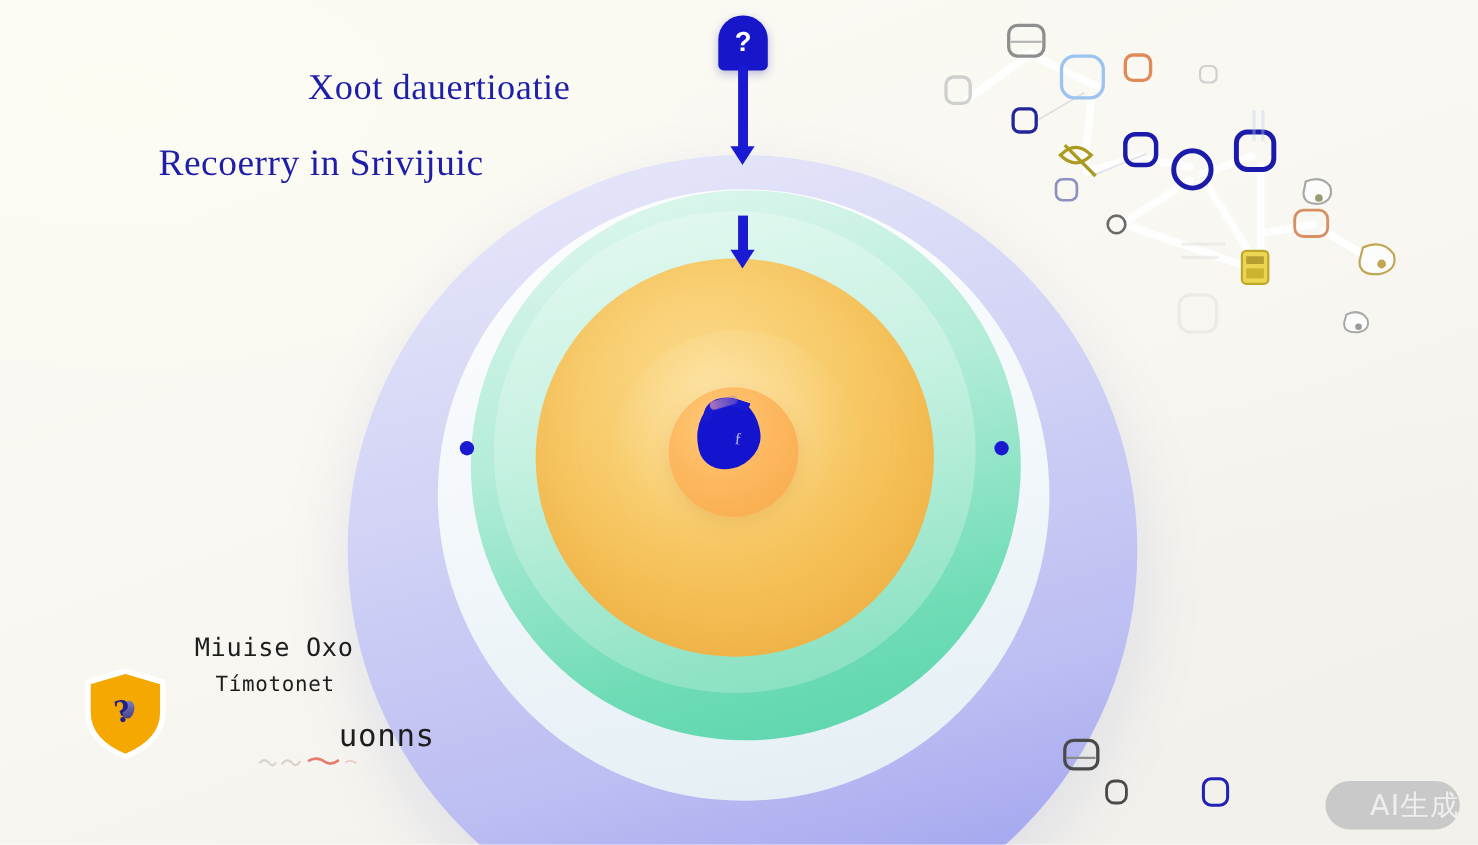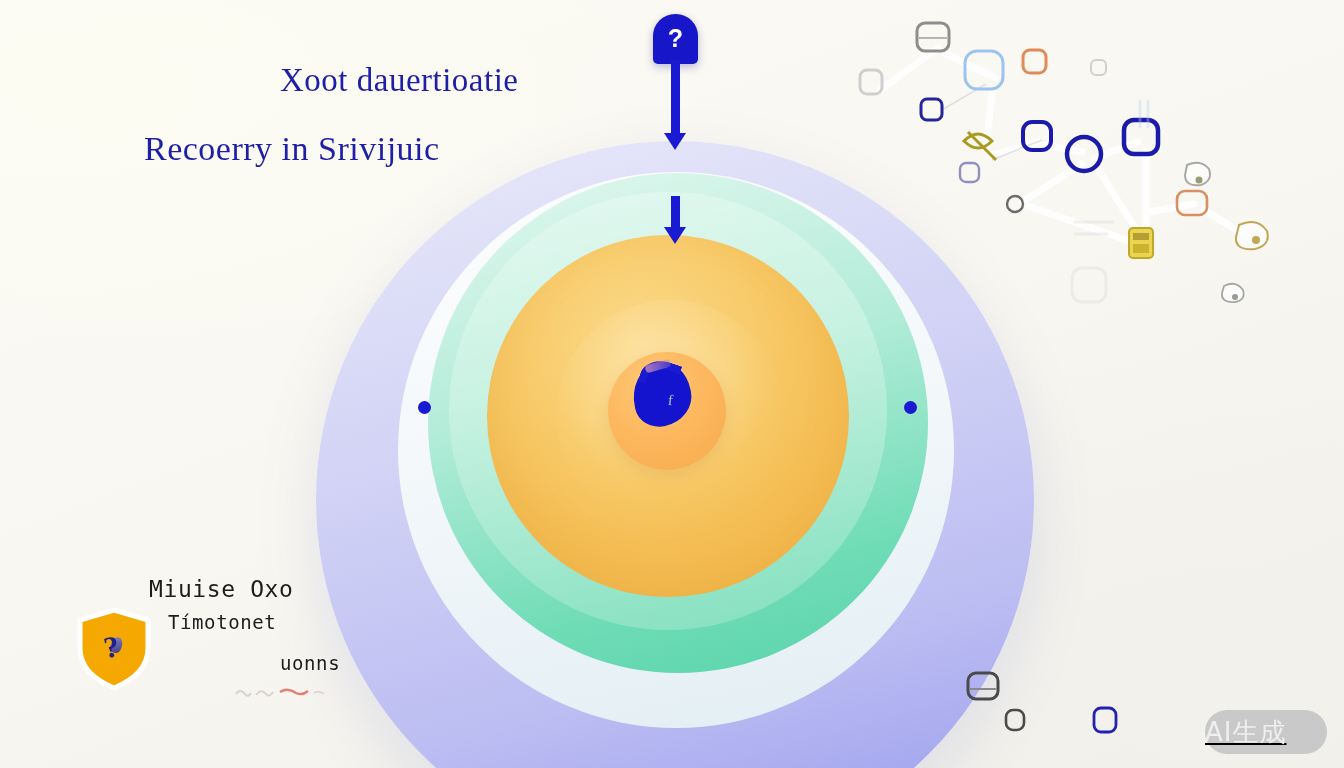--- a/index.html
+++ b/index.html
@@ -202,24 +202,25 @@
     transform: rotate(16deg);
     opacity: 0.9;
   }
 
   
   .annot {
     position: absolute;
     color: #1d1d1d;
     font-family: "DejaVu Sans Mono", monospace;
     white-space: nowrap;
+    margin-left: 28px;
   }
   .annot-a { left: 149px; top: 576px; font-size: 23px; letter-spacing: 0.6px; }
   .annot-b { left: 168px; top: 611px; font-size: 19px; letter-spacing: 0.6px; text-align: right; }
-  .annot-c { left: 280px; top: 652px; font-size: 19px; letter-spacing: 0.6px; }
+  .annot-c { left: 280px; top: 652px; font-size: 28px; letter-spacing: 0.6px; }
   .scribble {
     position: absolute;
     left: 232px; top: 684px;
     width: 120px; height: 16px;
   }
 
   
   .netgraph {
     position: absolute;
     left: 846px; top: 0px;
@@ -235,22 +236,21 @@
 
   
   .watermark {
     position: absolute;
     left: 1205px; top: 710px;
     width: 122px; height: 44px;
     background: #c9c9c9;
     border-radius: 22px;
     display: flex;
     align-items: center;
-    justify-content: flex-start;
-    text-decoration: underline;
+    justify-content: flex-end;
   }
   .watermark span {
     color: #efefef;
     font-size: 26px;
     font-family: "DejaVu Sans", sans-serif;
     letter-spacing: 1px;
   }
 </style>
 </head>
 <body>

